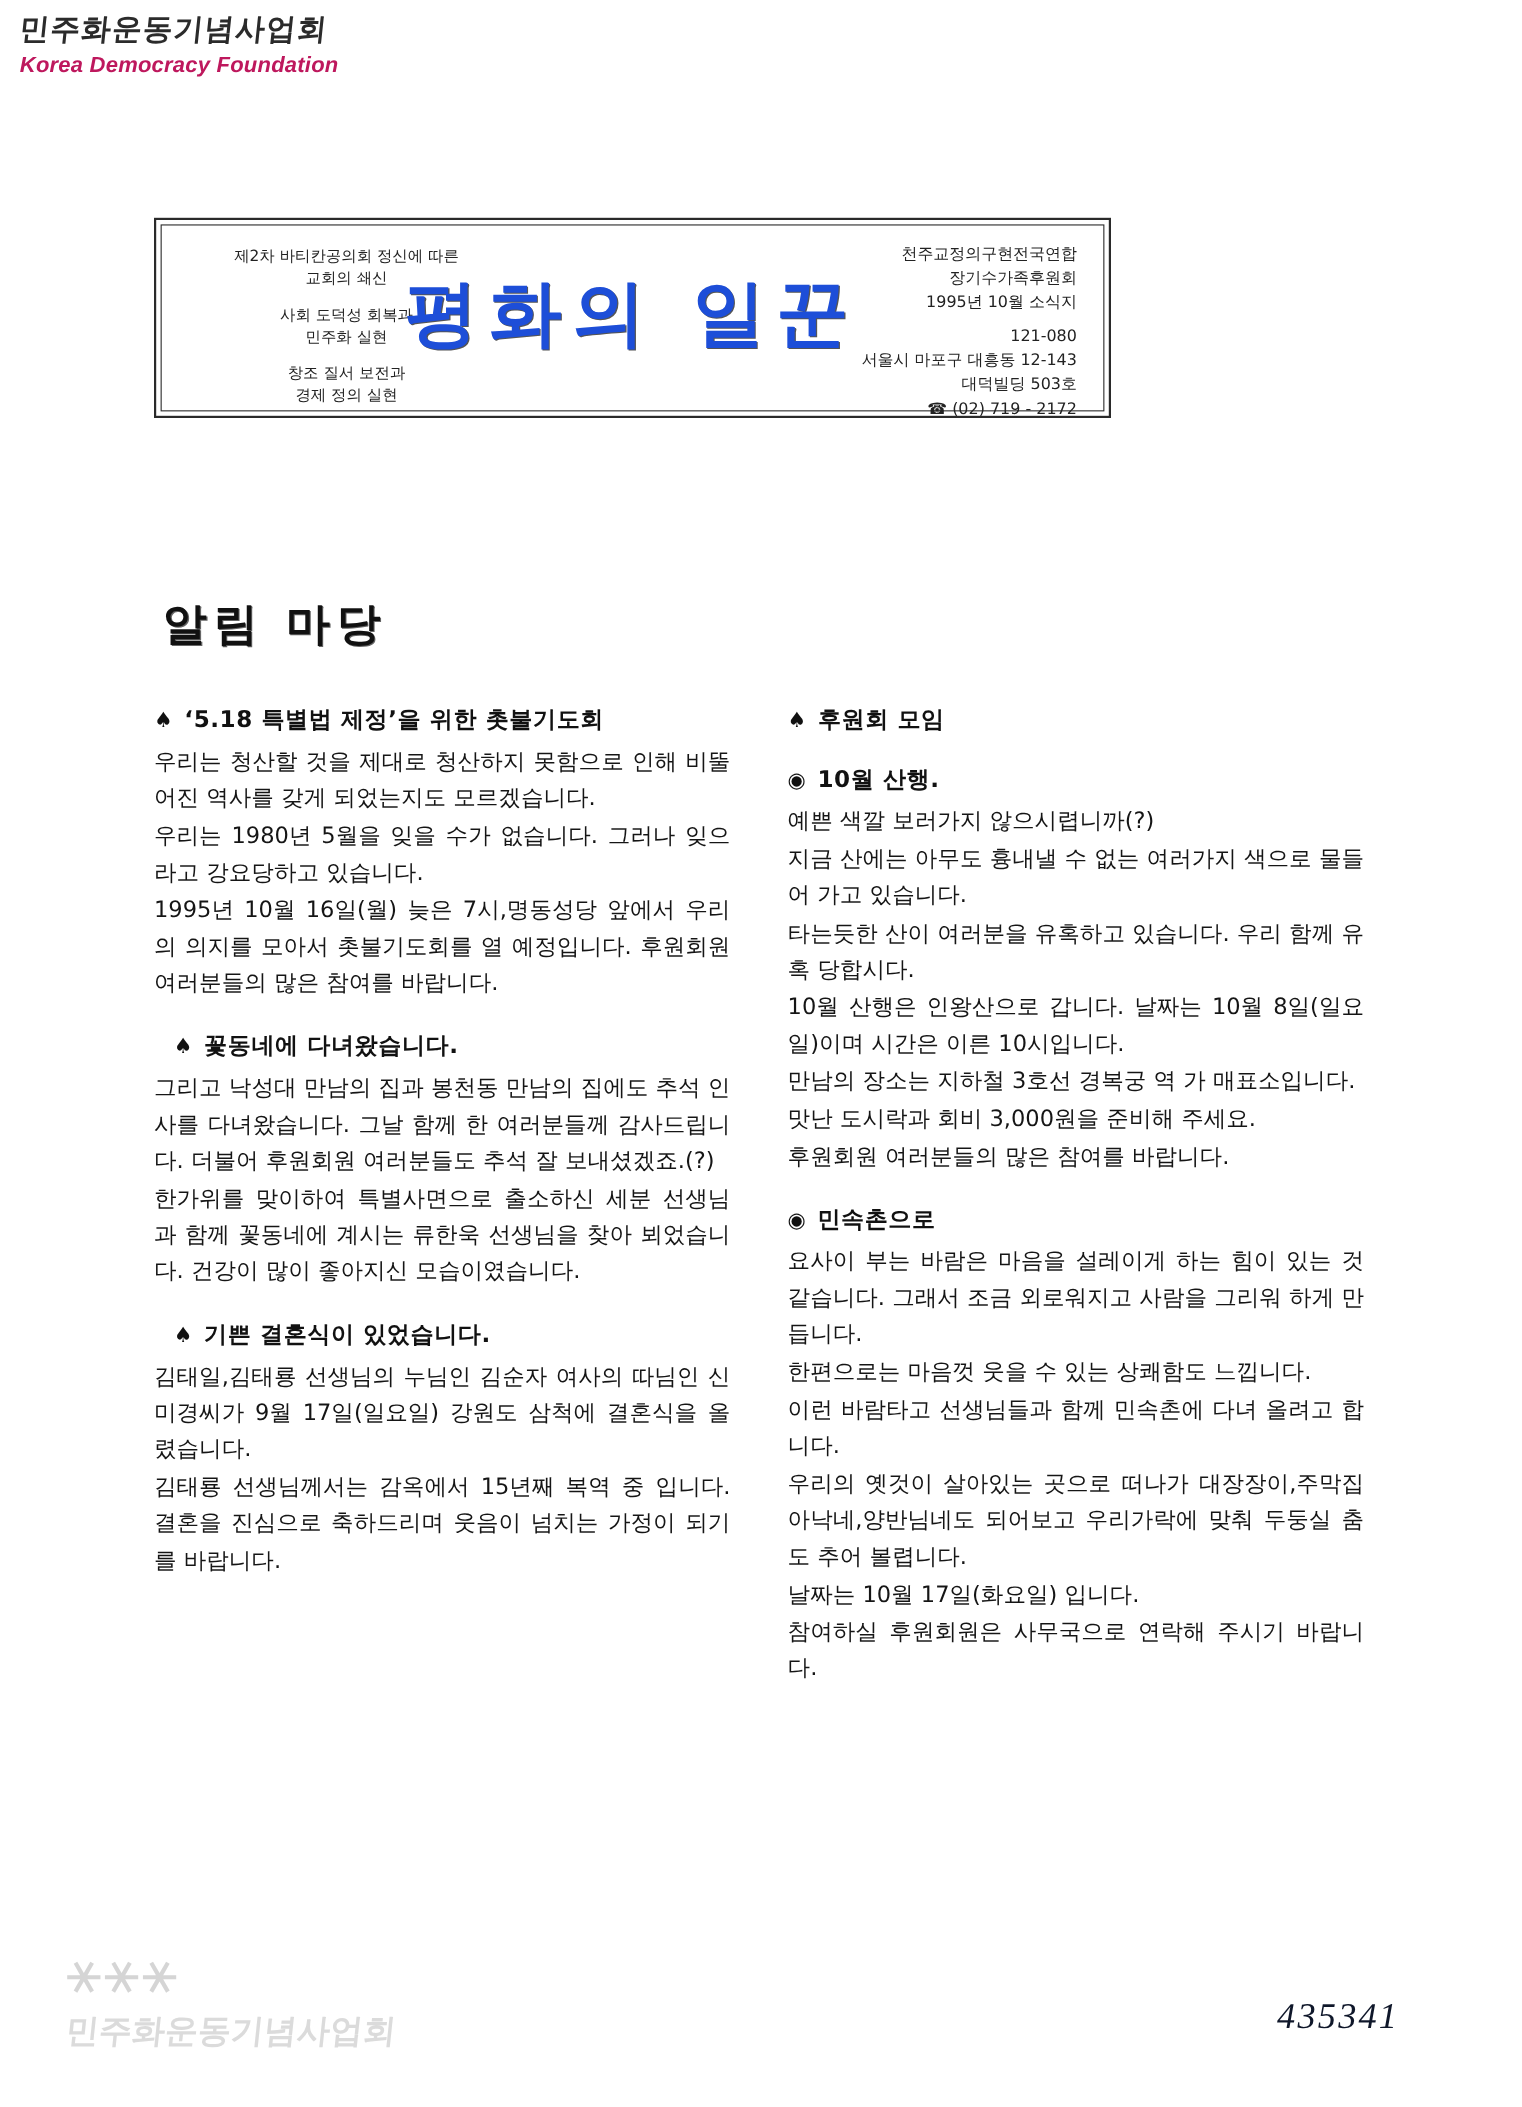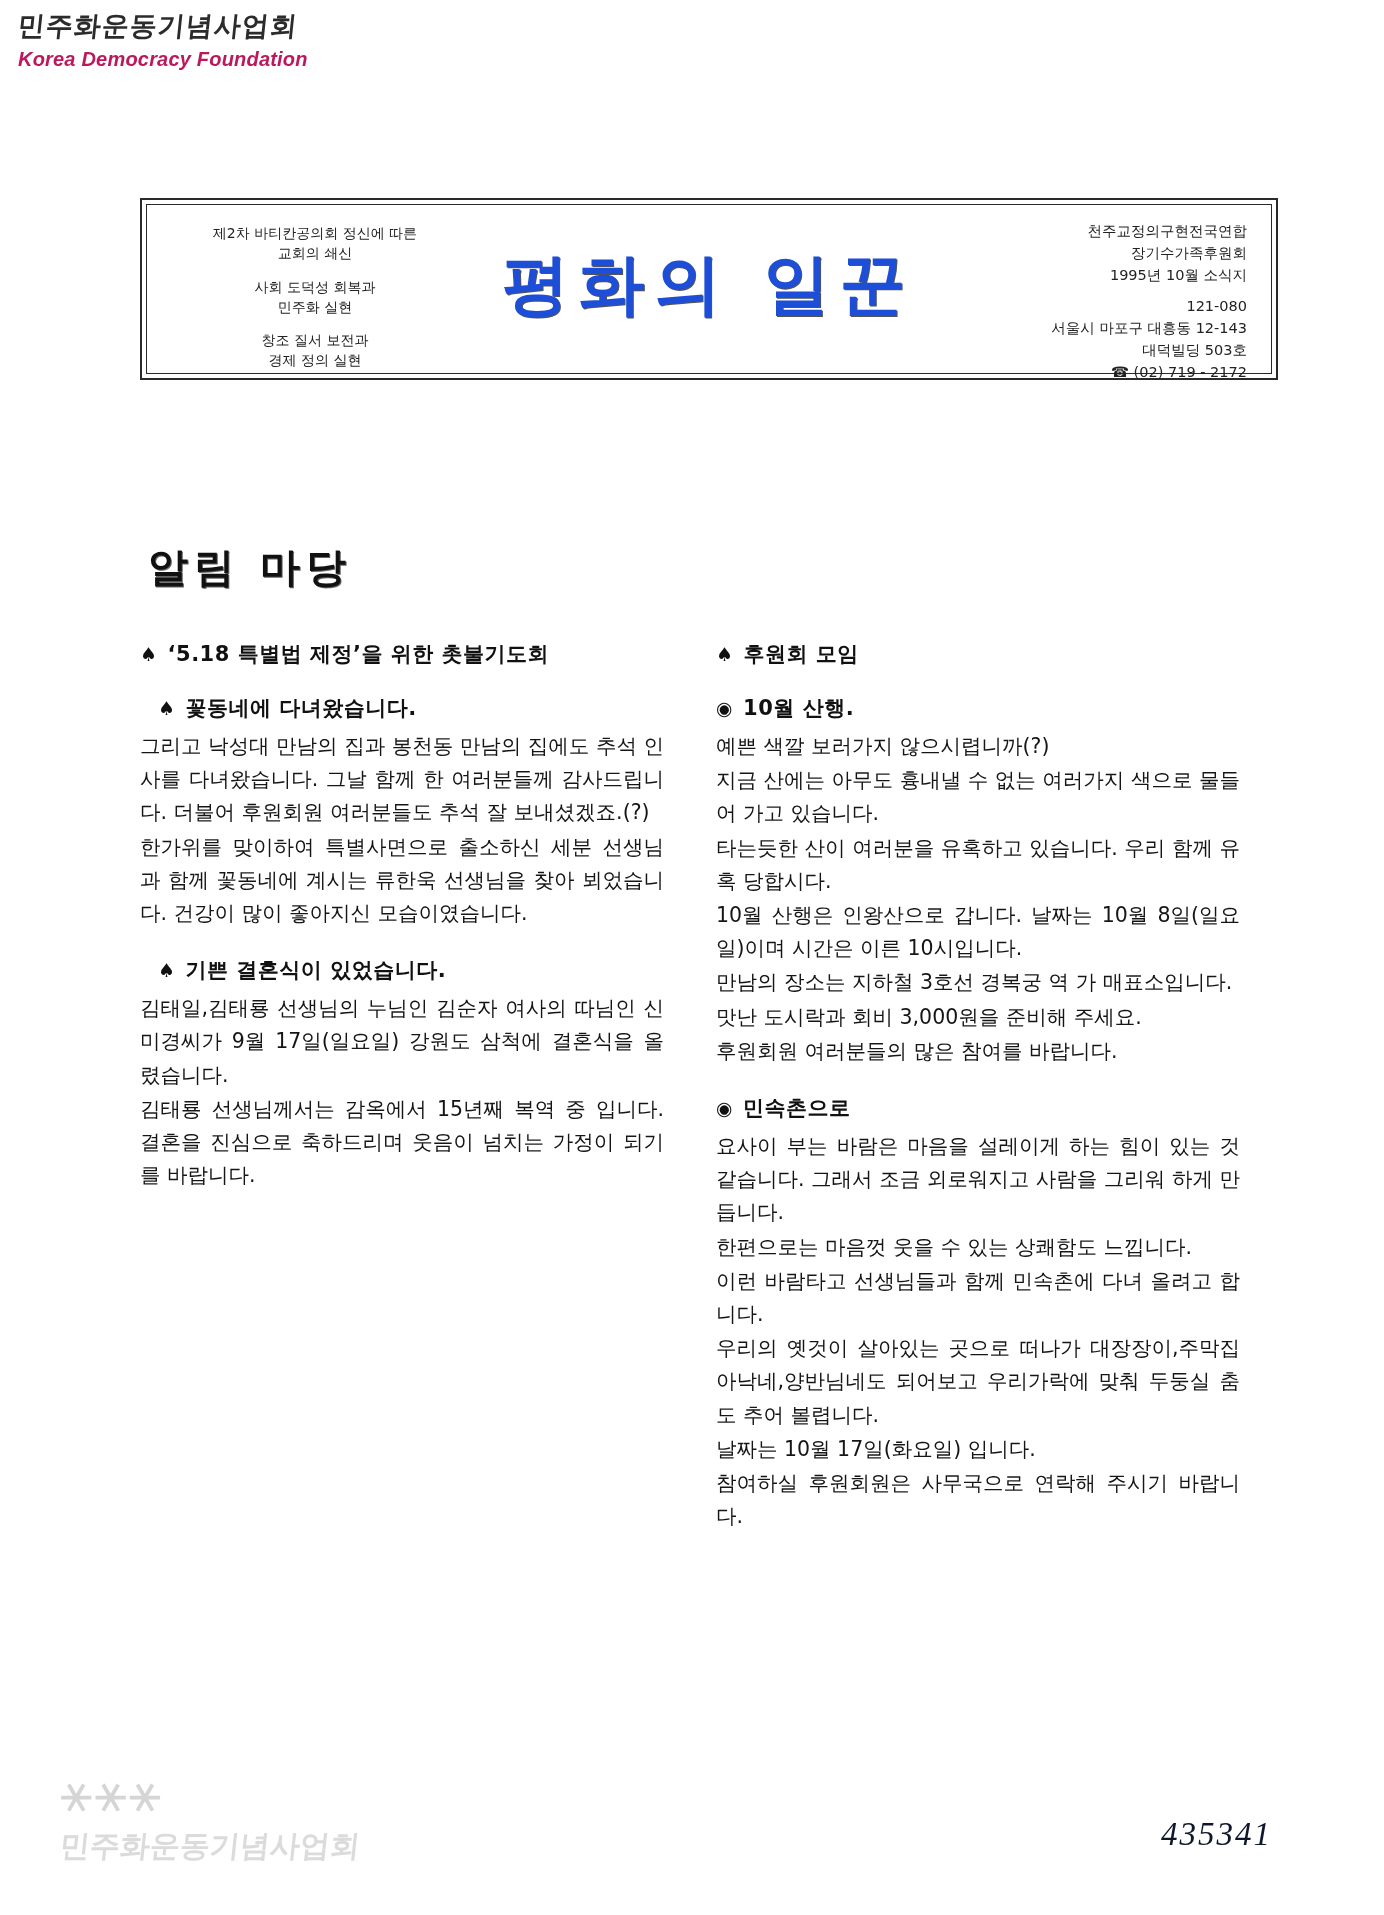--- a/index.html
+++ b/index.html
@@ -41,21 +41,21 @@
     margin-top: 4px;
     letter-spacing: 0.2px;
     white-space: nowrap;
   }
 
   
   .masthead {
     position: absolute;
     left: 140px;
     top: 198px;
-    width: 1138px;
+    width: 870px;
     height: 182px;
     border: 2px solid #2a2a2a;
     box-sizing: border-box;
     padding: 4px;
   }
   .masthead-inner {
     width: 100%;
     height: 100%;
     border: 1px solid #2a2a2a;
     box-sizing: border-box;
@@ -238,20 +238,25 @@
 
 <div class="columns">
 
   <div class="col">
 
     <div class="article">
       <div class="art-head">
         <span class="bullet-spade">♠</span>
         <span>‘5.18 특별법 제정’을 위한 촛불기도회</span>
       </div>
+      <div class="art-body">
+        <p>우리는 청산할 것을 제대로 청산하지 못함으로 인해 비뚤어진 역사를 갖게 되었는지도 모르겠습니다.</p>
+        <p>우리는 1980년 5월을 잊을 수가 없습니다. 그러나 잊으라고 강요당하고 있습니다.</p>
+        <p>1995년 10월 16일(월) 늦은 7시,명동성당 앞에서 우리의 의지를 모아서 촛불기도회를 열 예정입니다. 후원회원 여러분들의 많은 참여를 바랍니다.</p>
+      </div>
     </div>
 
     <div class="article">
       <div class="art-head indent">
         <span class="bullet-spade">♠</span>
         <span>꽃동네에 다녀왔습니다.</span>
       </div>
       <div class="art-body">
         <p>그리고 낙성대 만남의 집과 봉천동 만남의 집에도 추석 인사를 다녀왔습니다. 그날 함께 한 여러분들께 감사드립니다. 더불어 후원회원 여러분들도 추석 잘 보내셨겠죠.(?)</p>
         <p>한가위를 맞이하여 특별사면으로 출소하신 세분 선생님과 함께 꽃동네에 계시는 류한욱 선생님을 찾아 뵈었습니다. 건강이 많이 좋아지신 모습이였습니다.</p>

